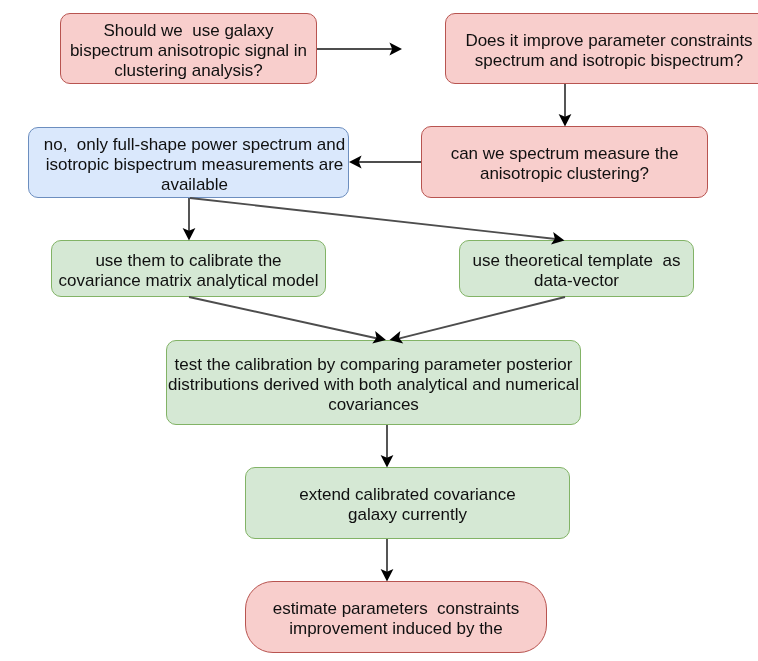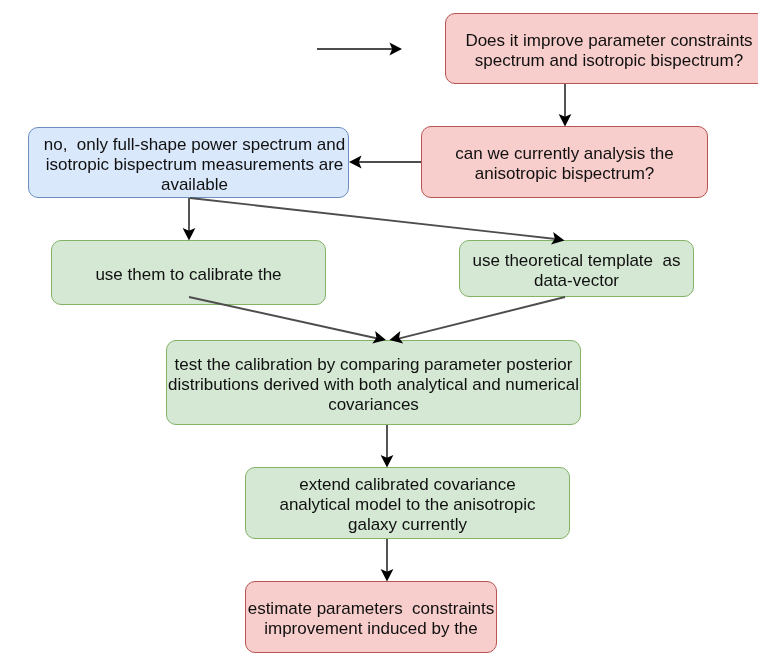--- a/index.html
+++ b/index.html
@@ -57,46 +57,54 @@
     <g>
       <path class="edge-line" d="M387,425 L387,459"></path>
       <path class="edge-head" d="M387.00,467.50 L393.40,454.90 L387.00,457.70 L380.60,454.90 Z"></path>
     </g>
     <g>
       <path class="edge-line" d="M387,539 L387,573"></path>
       <path class="edge-head" d="M387.00,581.50 L393.40,568.90 L387.00,571.70 L380.60,568.90 Z"></path>
     </g>
   </svg>
 
+  <div class="node pink" style="left: 60px; top: 13px; width: 257px; height: 71px;">
+    <div class="lines">
+      <div>Should we  use galaxy</div>
+      <div>bispectrum anisotropic signal in</div>
+      <div>clustering analysis?</div>
+    </div>
+  </div>
 
   <div class="node pink" style="left: 401px; top: 13px; width: 328px; height: 71px; margin-left: 44px;">
     <div class="lines">
       <div>Does it improve parameter constraints</div>
       <div>spectrum and isotropic bispectrum?</div>
     </div>
   </div>
 
   <div class="node blue" style="left: 28px; top: 127px; width: 321px; height: 71px;">
     <div class="lines">
       <div>no,  only full-shape power spectrum and</div>
       <div>isotropic bispectrum measurements are</div>
       <div>available</div>
     </div>
   </div>
 
   <div class="node pink" style="left: 421px; top: 126px; width: 287px; height: 72px;">
     <div class="lines">
-      <div>can we currently analysis the</div>
-      <div>anisotropic bispectrum?</div>
+      <div>can we spectrum measure the</div>
+      <div>anisotropic clustering?</div>
     </div>
   </div>
 
-  <div class="node green" style="left: 51px; top: 240px; width: 275px; height: 65px;">
+  <div class="node green" style="left: 51px; top: 240px; width: 275px; height: 57px;">
     <div class="lines">
       <div>use them to calibrate the</div>
+      <div>covariance matrix analytical model</div>
     </div>
   </div>
 
   <div class="node green" style="left: 447px; top: 240px; width: 235px; height: 57px; margin-left: 12px;">
     <div class="lines">
       <div>use theoretical template  as</div>
       <div>data-vector</div>
     </div>
   </div>
 
@@ -104,25 +112,24 @@
     <div class="lines">
       <div>test the calibration by comparing parameter posterior</div>
       <div>distributions derived with both analytical and numerical</div>
       <div>covariances</div>
     </div>
   </div>
 
   <div class="node green" style="left: 245px; top: 467px; width: 325px; height: 72px;">
     <div class="lines">
       <div>extend calibrated covariance</div>
-      <div>analytical model to the anisotropic</div>
       <div>galaxy currently</div>
     </div>
   </div>
 
-  <div class="node pink" style="left: 245px; top: 581px; width: 252px; height: 72px;">
+  <div class="node pink" style="left: 245px; top: 581px; width: 302px; height: 72px; border-radius: 28px;">
     <div class="lines">
       <div>estimate parameters  constraints</div>
       <div>improvement induced by the</div>
     </div>
   </div>
 
 </div>
 
 </body></html>

